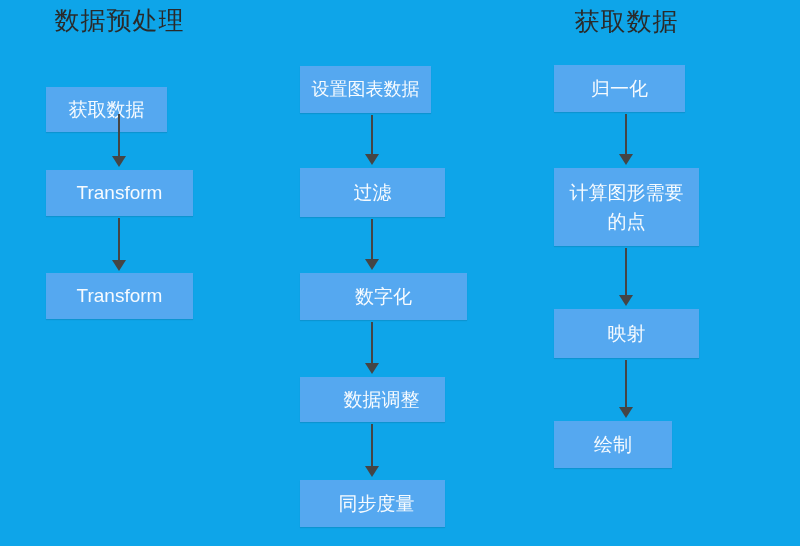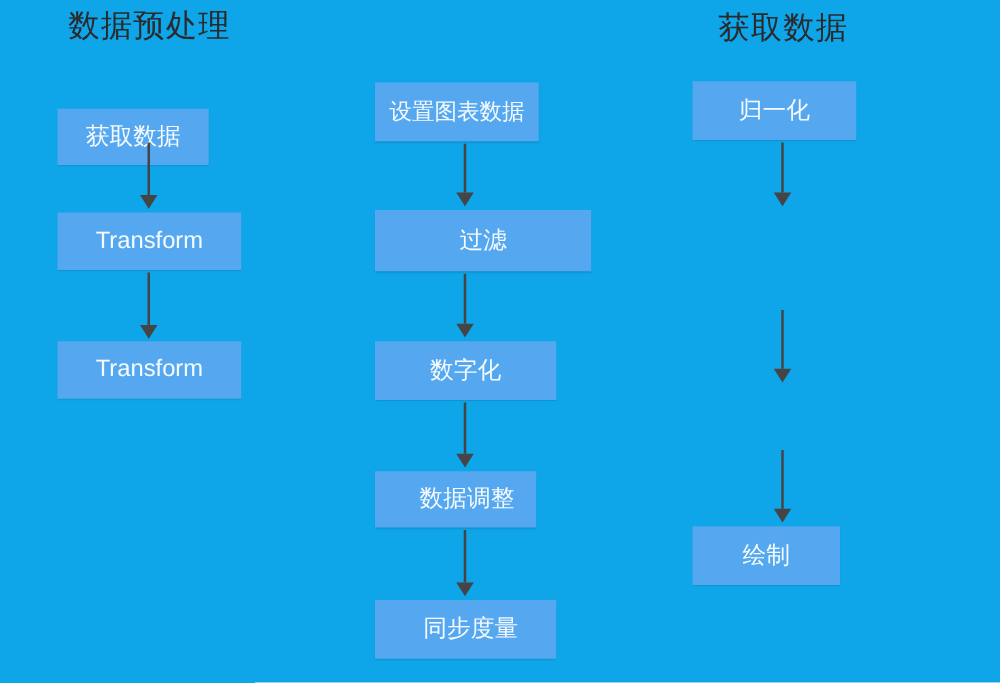--- a/index.html
+++ b/index.html
@@ -75,41 +75,43 @@
 
   <div class="arrow" style="left:112px; top:218px; height:53px;"></div>
 
   <div class="flow-box" style="left:46px; top:273px; width:147px; height:46px;">Transform</div>
 
 
   <div class="flow-box" style="left:300px; top:66px; width:131px; height:47px; font-size:18px;">设置图表数据</div>
 
   <div class="arrow" style="left:365px; top:115px; height:50px;"></div>
 
-  <div class="flow-box" style="left:300px; top:168px; width:173px; height:49px;">过滤</div>
+  <div class="flow-box" style="left:300px; top:168px; width:145px; height:49px;">过滤</div>
 
   <div class="arrow" style="left:365px; top:219px; height:51px;"></div>
 
-  <div class="flow-box" style="left:300px; top:273px; width:145px; height:47px;">数字化</div>
+  <div class="flow-box" style="left:300px; top:273px; width:167px; height:47px;">数字化</div>
 
   <div class="arrow" style="left:365px; top:322px; height:52px;"></div>
 
-  <div class="flow-box" style="left:300px; top:377px; width:129px; height:45px;padding-left:28px;">数据调整</div>
+  <div class="flow-box" style="left:300px; top:377px; width:145px; height:45px;padding-left:28px;">数据调整</div>
 
   <div class="arrow" style="left:365px; top:424px; height:53px;"></div>
 
   <div class="flow-box" style="left:300px; top:480px; width:145px; height:47px;padding-left:18px;">同步度量</div>
 
   <div class="col-title" style="left:554px; width:145px; top:5px;">获取数据</div>
 
   <div class="flow-box" style="left:554px; top:65px; width:131px; height:47px;">归一化</div>
 
   <div class="arrow" style="left:619px; top:114px; height:51px;"></div>
 
+  <div class="flow-box" style="left:554px; top:168px; width:145px; height:78px;">计算图形需要的点</div>
 
   <div class="arrow" style="left:619px; top:248px; height:58px;"></div>
 
+  <div class="flow-box" style="left:554px; top:309px; width:145px; height:49px;">映射</div>
 
   <div class="arrow" style="left:619px; top:360px; height:58px;"></div>
 
   <div class="flow-box" style="left:554px; top:421px; width:118px; height:47px;">绘制</div>
 
 </div>
 
 </body></html>

